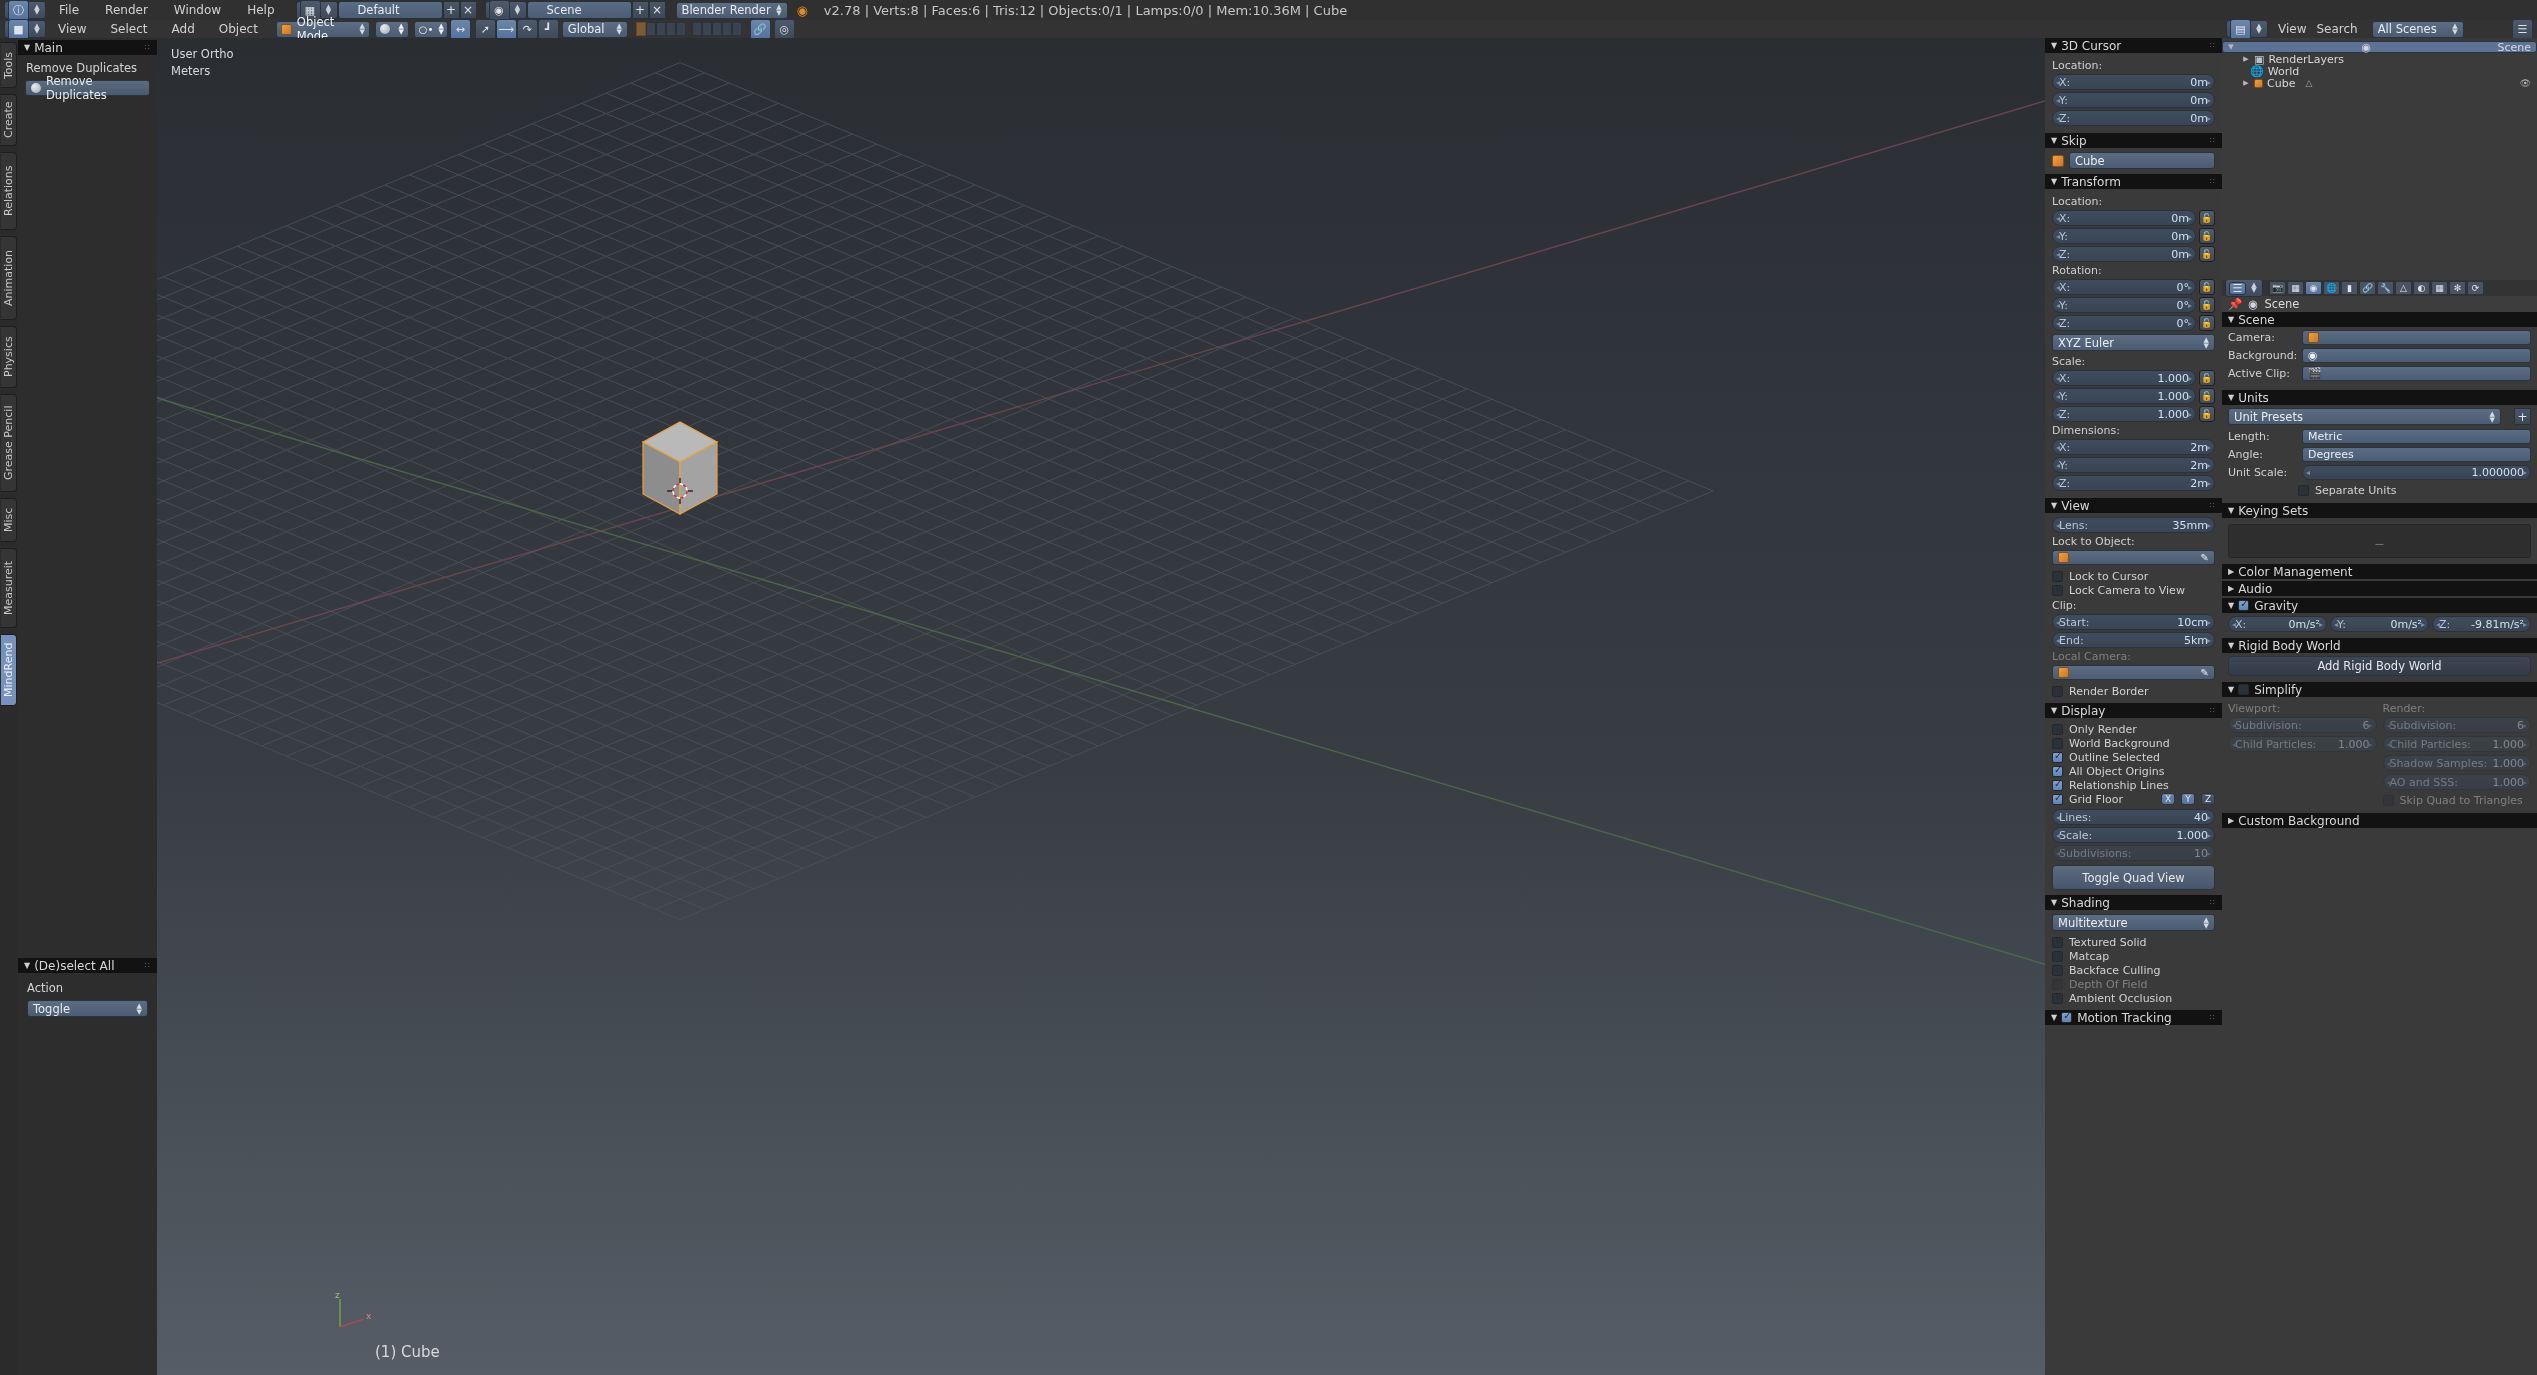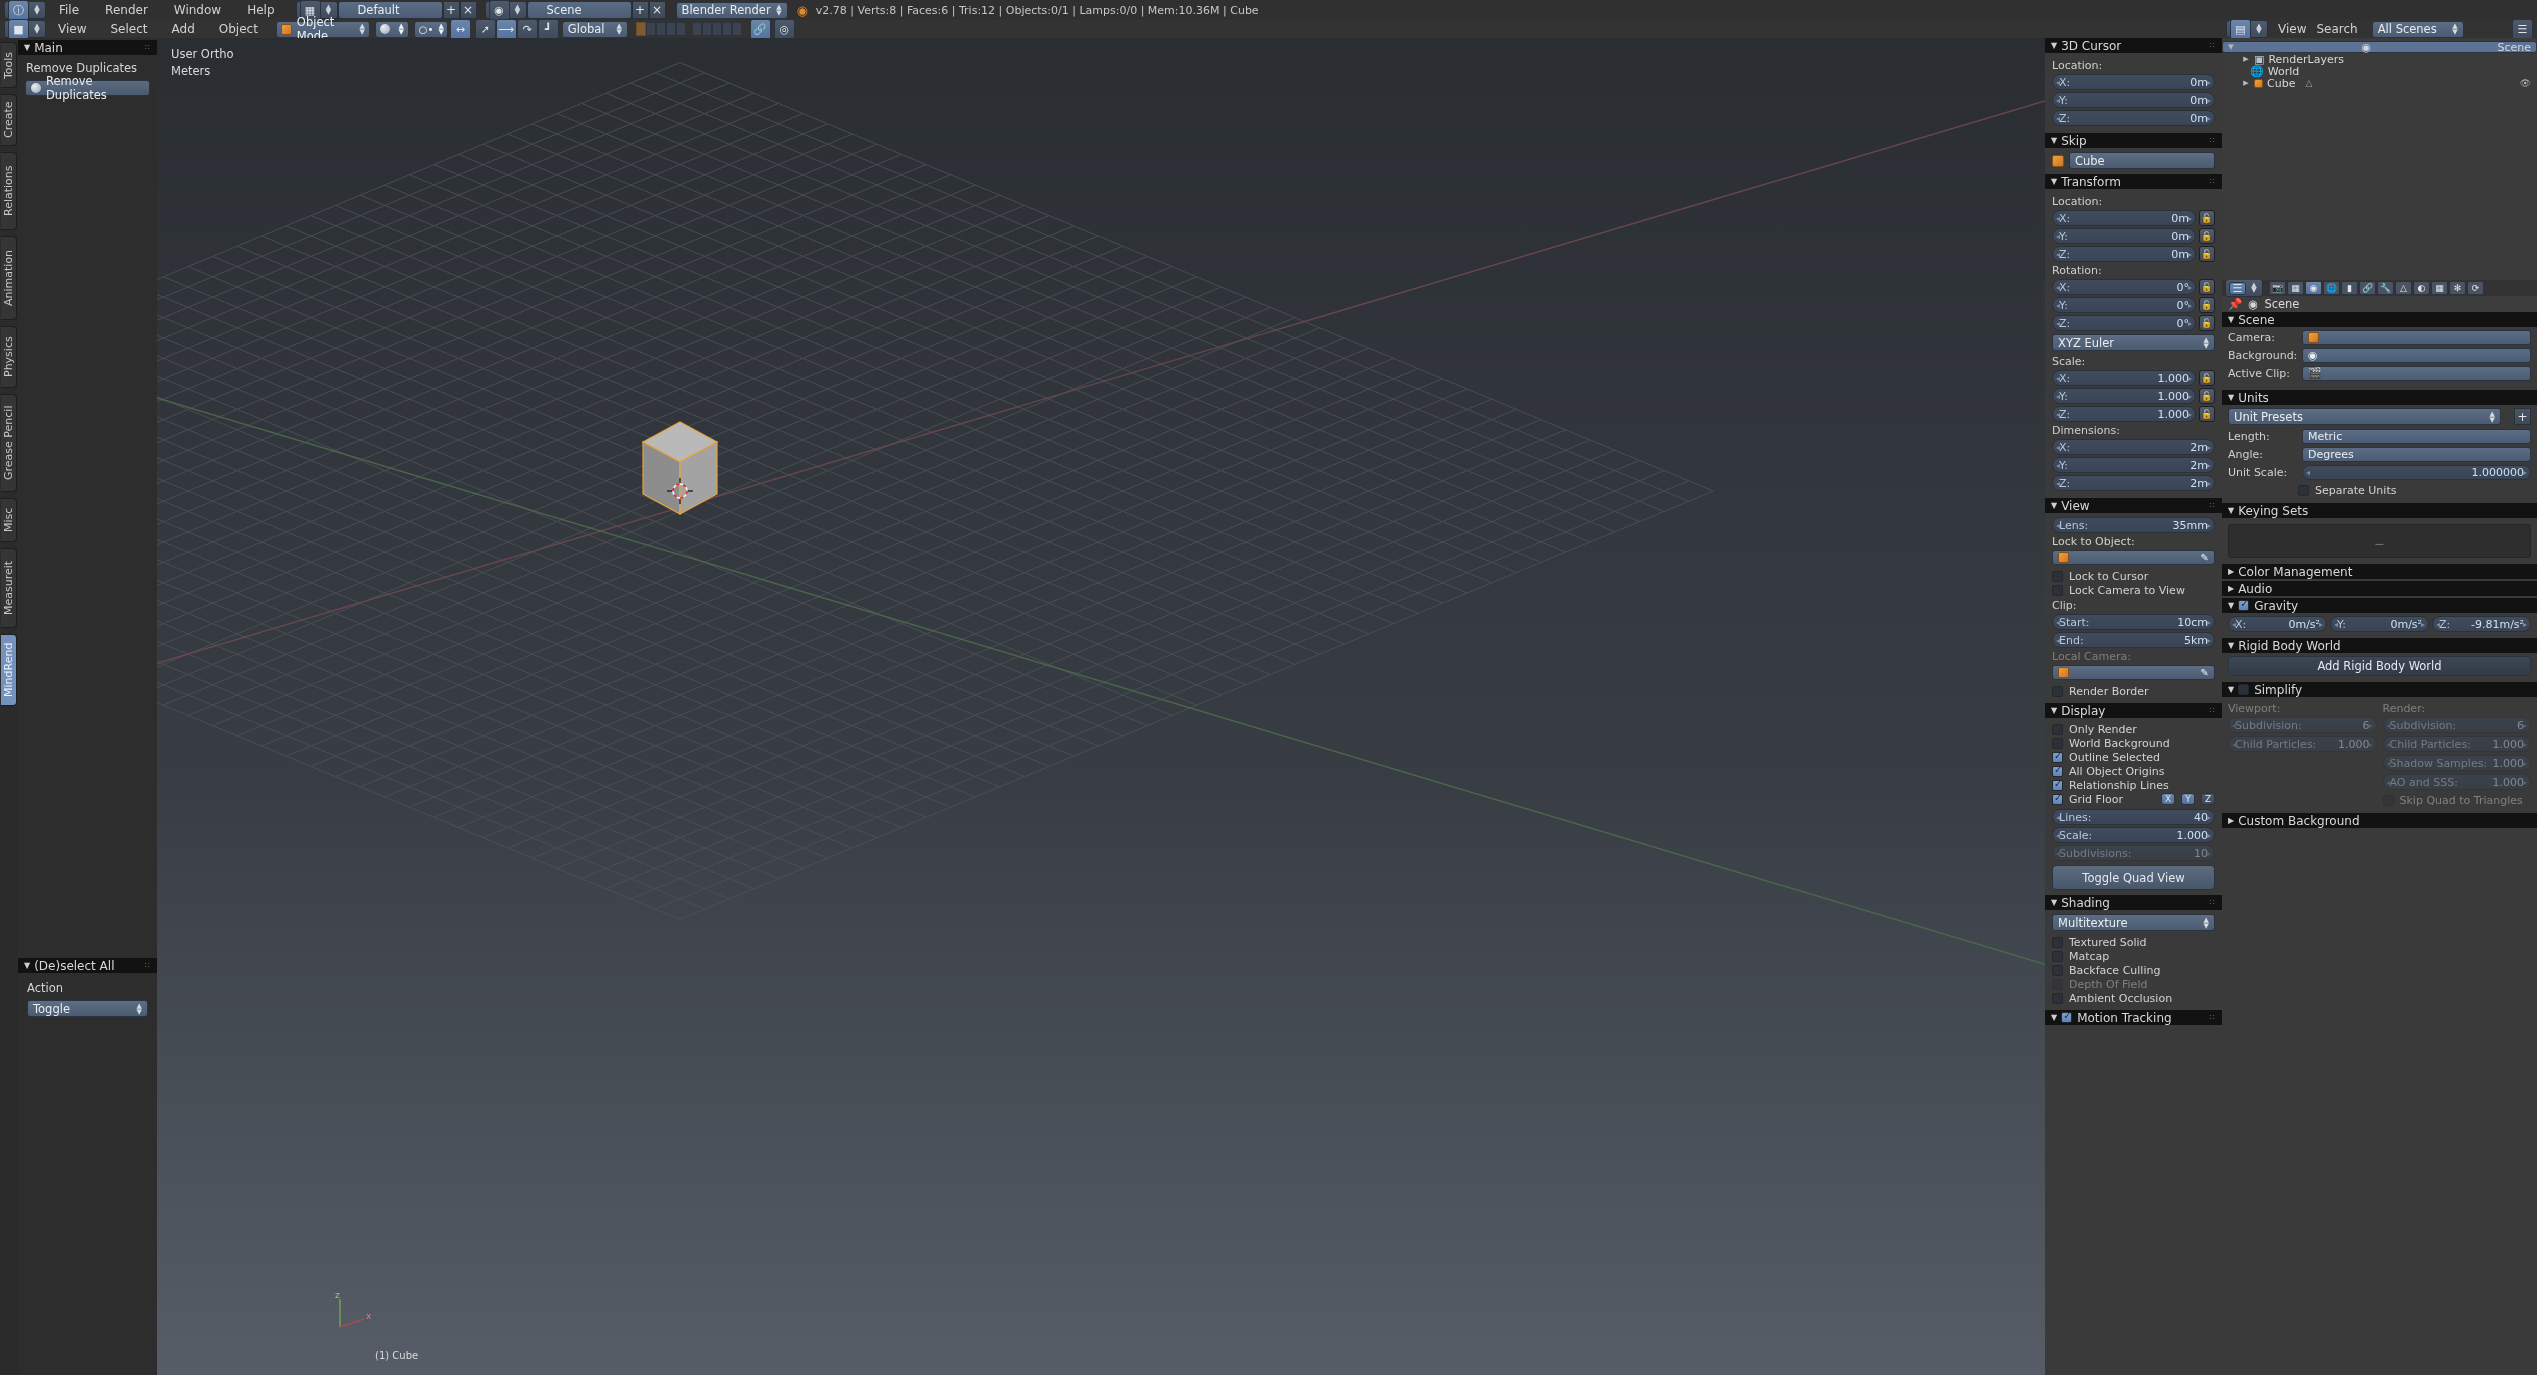--- a/index.html
+++ b/index.html
@@ -93,21 +93,21 @@
   .txtfield{
     height:18px;background:linear-gradient(#5b6d85,#4b5d74);
     border:1px solid #283039;border-radius:3px;
     display:flex;align-items:center;padding:0 19px;color:#e7ecf2;font-size:11.5px;
   }
   .sqbtn{
     width:17px;height:18px;background:linear-gradient(#4a5666,#3d4857);
     border:1px solid #283039;display:flex;align-items:center;justify-content:center;
     color:#e2e6ec;font-size:12px;
   }
-  #statustext{ color:#c6c6c6;font-size:11px;margin-left:8px;white-space:nowrap;}
+  #statustext{ color:#c6c6c6;font-size:13px;margin-left:16px;white-space:nowrap;}
 
   
   #vpheader{
     position:absolute;left:0;top:20px;width:2222px;height:18px;
     background:#333333;display:flex;align-items:center;padding-left:4px;
   }
   #vpheader .menu{padding:0 12px;color:#d2d2d2;font-size:12px;}
   .modesel{
     height:17px;background:linear-gradient(#5d6e84,#4a5b72);
     border:1px solid #2a3440;border-radius:3px;
@@ -147,21 +147,21 @@
     width:10px;height:10px;border-radius:50%;
     background:radial-gradient(circle at 30% 30%,#e9edf2,#9aa7b5);flex:0 0 auto;
   }
   
   #viewport{
     position:absolute;left:157px;top:38px;width:2065px;bottom:0;
     background:linear-gradient(#2a2e33,#383d44 55%,#565d66);
     overflow:hidden;
   }
   #vpoverlay{position:absolute;left:14px;top:8px;color:#d7dadd;font-size:11.5px;line-height:17px;}
-  #objname{position:absolute;left:218px;bottom:14px;color:#d7dadd;font-size:10px;margin-top:8px;}
+  #objname{position:absolute;left:218px;bottom:14px;color:#d7dadd;font-size:15px;margin-top:8px;}
   #axisgiz{position:absolute;left:175px;bottom:40px;}
   
   #npanel{
     position:absolute;left:2045px;top:38px;width:177px;bottom:0;
     background:#3a3a3a;overflow:hidden;
   }
   #npanel .body{padding:4px 7px 5px 7px;background:#3a3a3a;}
   .smalllabel{font-size:11px;color:#cfcfcf;margin:2px 0 2px;}
   .cbrow{display:flex;align-items:center;gap:6px;height:14px;font-size:11px;color:#d2d2d2;}
   .fieldrow{display:flex;align-items:center;gap:3px;margin-bottom:2px;}

